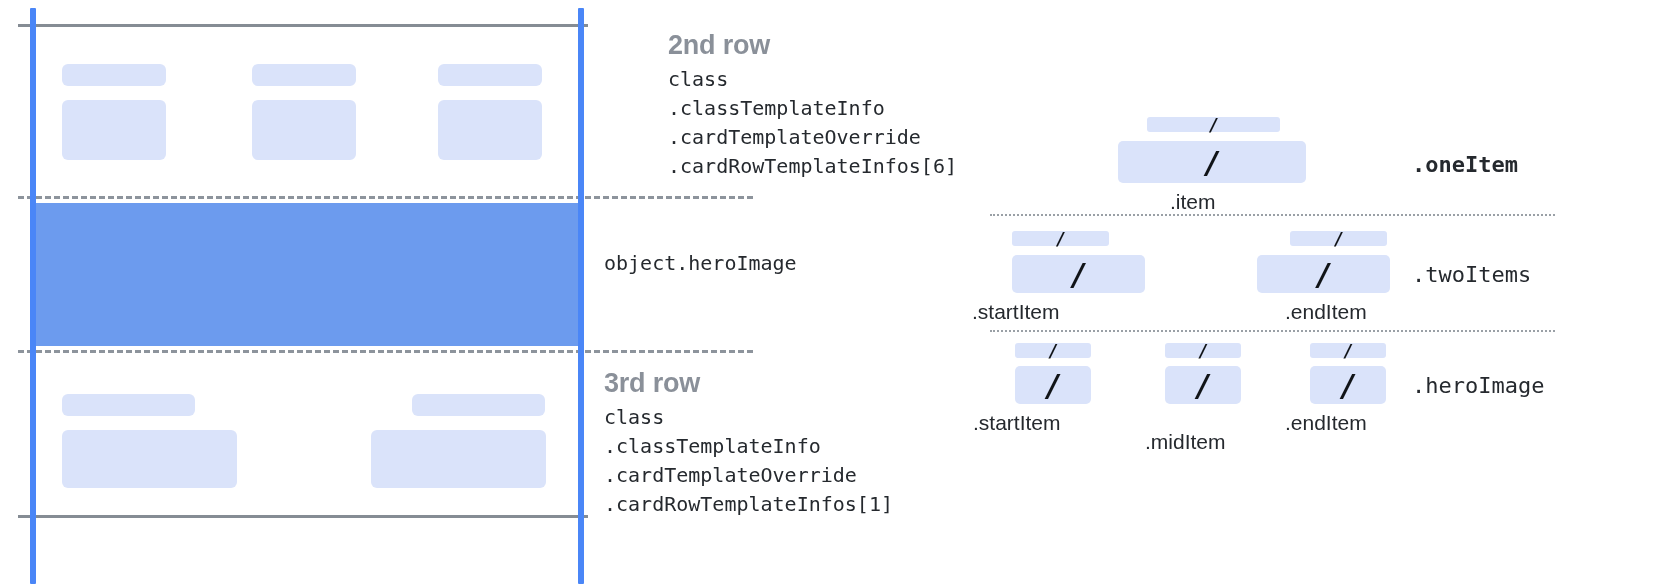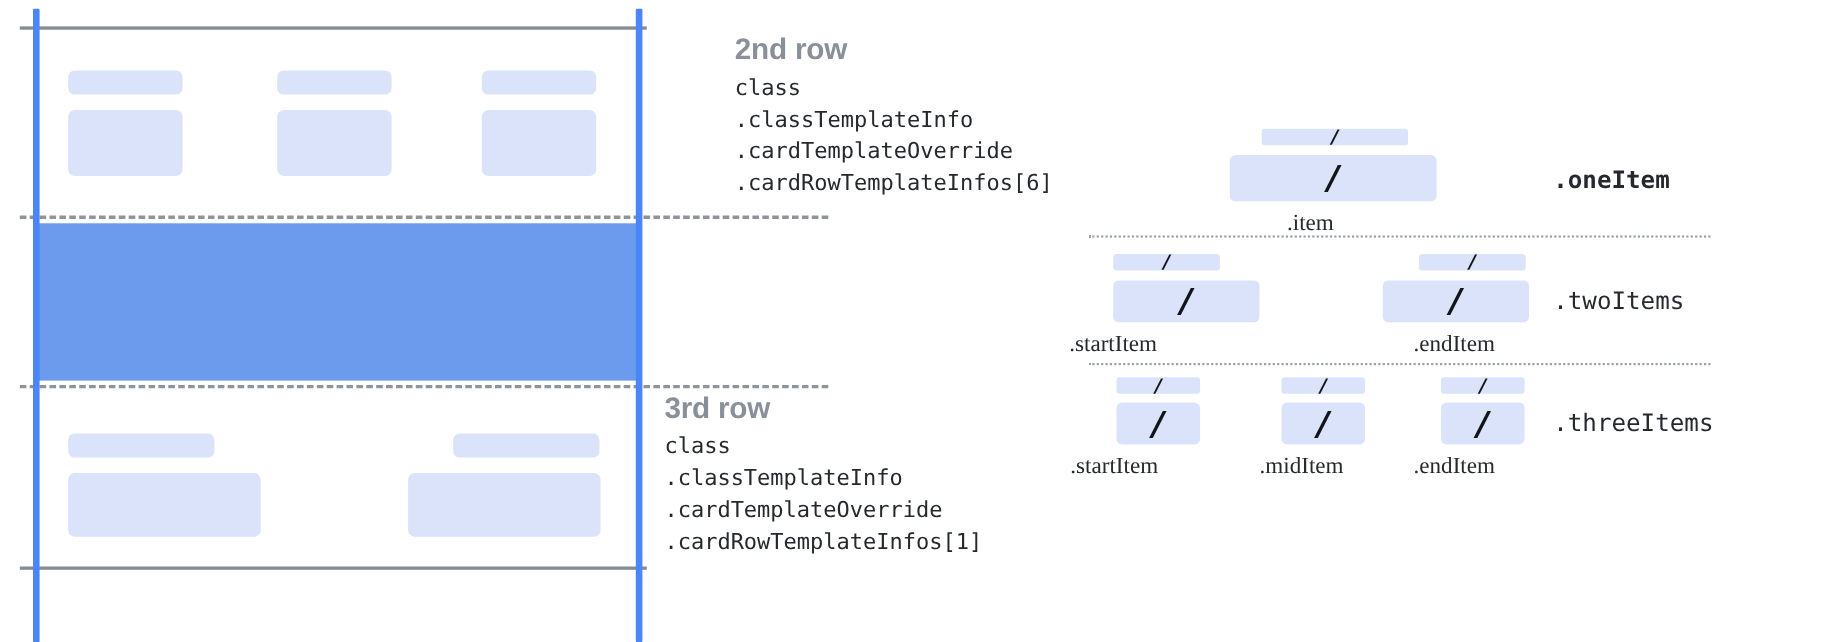--- a/index.html
+++ b/index.html
@@ -50,21 +50,21 @@
     letter-spacing:-0.2px;line-height:1.15;
     margin:0 0 4px 0;white-space:pre;
   }
   .code-line{
     font-family:"DejaVu Sans Mono",monospace;
     font-size:20px;color:#25292e;
     line-height:29px;white-space:pre;
   }
   .blk-2nd{left:620px;top:30px;margin-left:48px;}
   .blk-hero{left:604px;top:249px;}
-  .blk-3rd{left:604px;top:356px;}
+  .blk-3rd{left:604px;top:368px;}
 
   
   .legend{position:absolute;left:960px;top:0;width:716px;height:584px;}
 
   .legend-dotted{
     position:absolute;left:30px;width:565px;height:0;
     border-top:2px dotted #9aa0a6;
   }
   .dot-1{top:214px;}
   .dot-2{top:330px;}
@@ -81,21 +81,21 @@
     display:flex;align-items:center;justify-content:center;
     font-family:"DejaVu Sans",sans-serif;
     font-style:italic;font-weight:bold;color:#111418;
     pointer-events:none;
   }
   .slash-sm{font-size:17px;}
   .slash-lg{font-size:30px;}
 
   .mono-lbl{
     position:absolute;
-    font-family:Liberation Serif, serif;
+    font-family:Liberation Sans, sans-serif;
     font-size:21px;color:#25292e;white-space:pre;
   }
   .grp-lbl{
     position:absolute;
     font-family:"DejaVu Sans Mono",monospace;
     font-size:22px;color:#25292e;white-space:pre;
   }
 </style>
 </head>
 <body>
@@ -137,20 +137,21 @@
 
   <div class="txt-block blk-2nd">
     <div class="row-title">2nd row</div>
     <div class="code-line">class</div>
     <div class="code-line">.classTemplateInfo</div>
     <div class="code-line">.cardTemplateOverride</div>
     <div class="code-line">.cardRowTemplateInfos[6]</div>
   </div>
 
   <div class="txt-block blk-hero">
+    <div class="code-line">object.heroImage</div>
   </div>
 
   <div class="txt-block blk-3rd">
     <div class="row-title">3rd row</div>
     <div class="code-line">class</div>
     <div class="code-line">.classTemplateInfo</div>
     <div class="code-line">.cardTemplateOverride</div>
     <div class="code-line">.cardRowTemplateInfos[1]</div>
   </div>
 
@@ -198,27 +199,27 @@
         <span class="slash slash-lg">/</span>
       </div>
       <div class="mono-lbl" style="left:13px; top:411px;">.startItem</div>
 
       <div class="slot-sm" style="left:205px; top:343px; width:76px;">
         <span class="slash slash-sm">/</span>
       </div>
       <div class="slot-lg" style="left:205px; top:366px; width:76px; height:38px;">
         <span class="slash slash-lg">/</span>
       </div>
-      <div class="mono-lbl" style="left:185px; top:411px;">.midItem</div>
+      <div class="mono-lbl" style="left:185px; top:430px;">.midItem</div>
 
       <div class="slot-sm" style="left:350px; top:343px; width:76px;">
         <span class="slash slash-sm">/</span>
       </div>
       <div class="slot-lg" style="left:350px; top:366px; width:76px; height:38px;">
         <span class="slash slash-lg">/</span>
       </div>
       <div class="mono-lbl" style="left:325px; top:411px;">.endItem</div>
 
-      <div class="grp-lbl" style="left:452px; top:373px;">.threeItems</div>
+      <div class="grp-lbl" style="left:452px; top:373px;">.heroImage</div>
     </div>
   </div>
 
 </div>
 
 </body></html>

